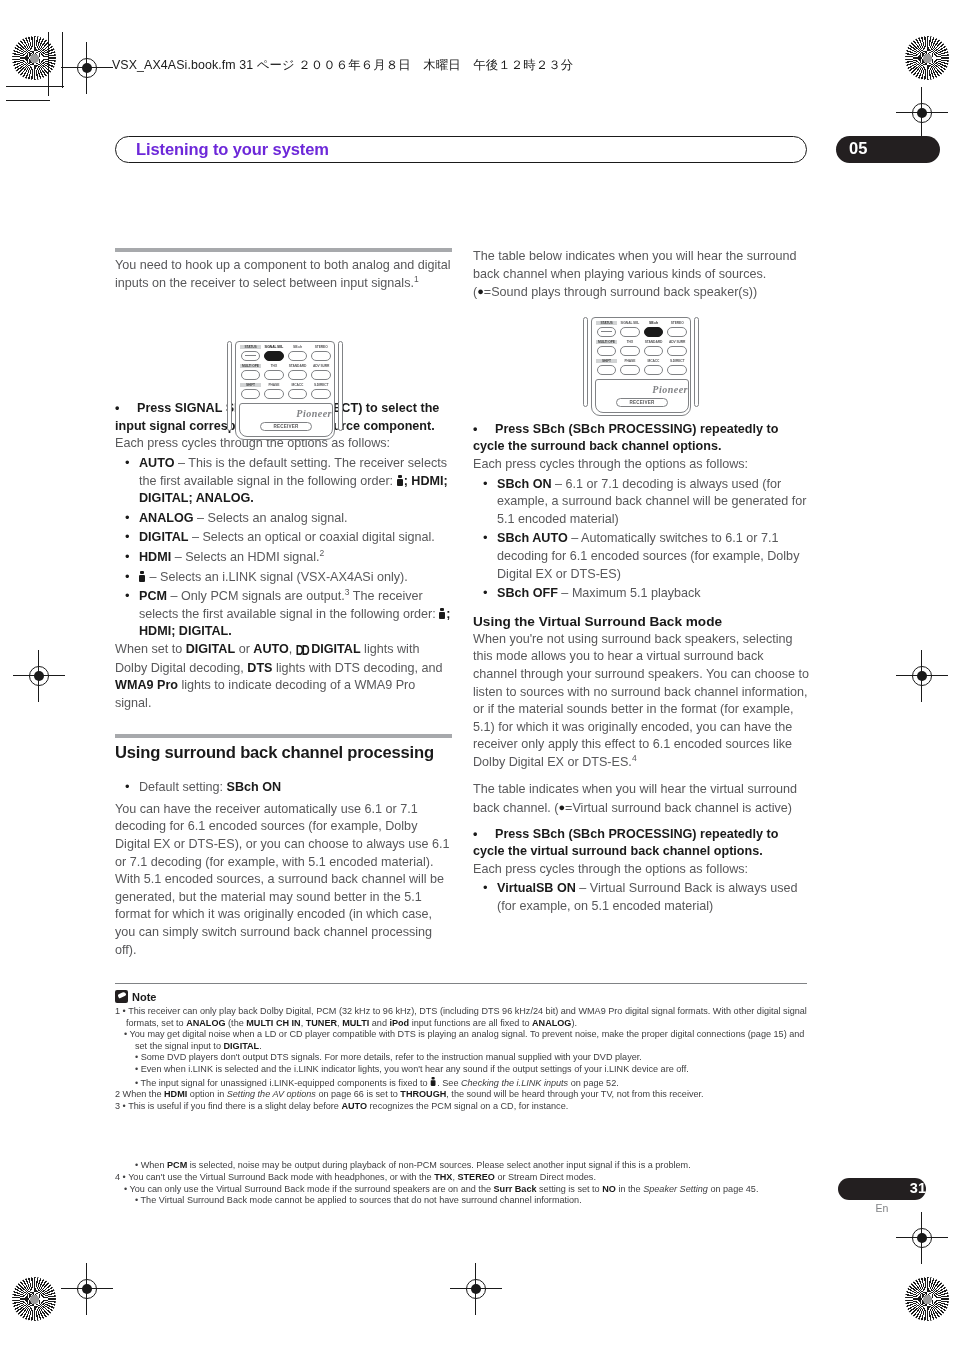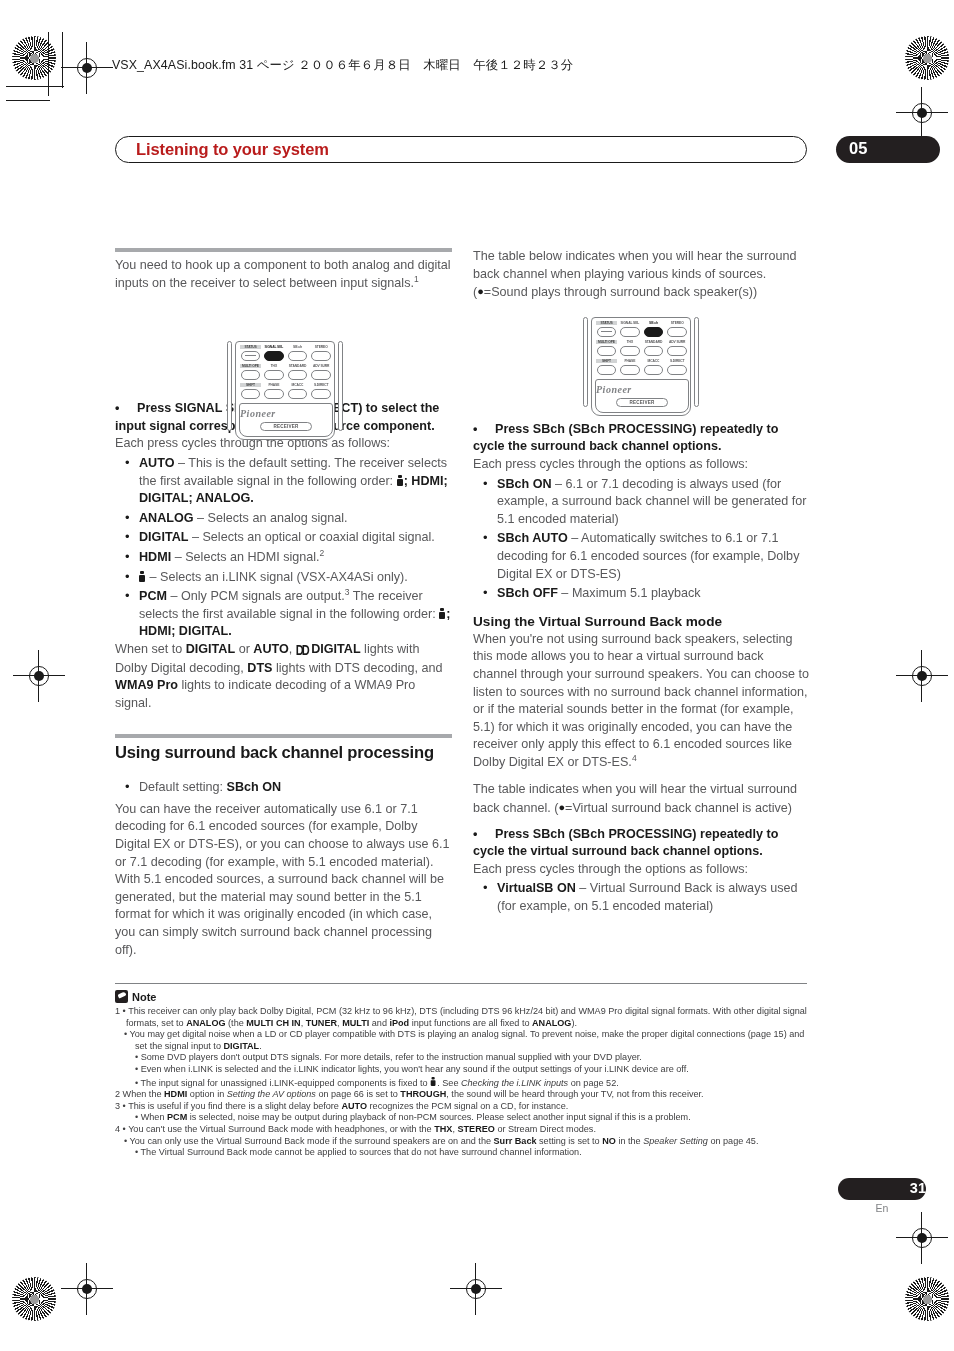--- a/index.html
+++ b/index.html
@@ -90,21 +90,21 @@
     border: 1.4px solid #1a1a1a;
     border-radius: 14px;
     box-sizing: border-box;
   }
   .title-bar .txt {
     position: absolute;
     left: 20px;
     top: 3px;
     font-size: 16.5px;
     font-weight: bold;
-    color: #b91c1c;
+    color: #6d28d9;
     letter-spacing: -0.1px;
   }
   .chapter-badge {
     position: absolute;
     left: 836px;
     top: 136px;
     width: 104px;
     height: 27px;
     background: #231f20;
     border-radius: 14px;
@@ -324,21 +324,21 @@
     width: 94px;
     height: 34px;
     border: 1.3px solid #808285;
     border-radius: 3px 3px 8px 8px;
     box-sizing: border-box;
   }
   .remote .brand {
     position: absolute;
     left: 0; right: 0;
     top: 4px;
-    text-align: left;
+    text-align: right;
     font-family: "Liberation Serif", serif;
     font-style: italic;
     font-weight: bold;
     font-size: 10px;
     color: #808285;
     letter-spacing: 0.5px;
   }
   .remote .recv {
     position: absolute;
     left: 50%;
@@ -724,21 +724,21 @@
   </div>
 
   <div class="footnotes">
     <p class="fn hang">1 • This receiver can only play back Dolby Digital, PCM (32 kHz to 96 kHz), DTS (including DTS 96 kHz/24 bit) and WMA9 Pro digital signal formats. With other digital signal formats, set to <b>ANALOG</b> (the <b>MULTI CH IN</b>, <b>TUNER</b>, <b>MULTI</b> and <b>iPod</b> input functions are all fixed to <b>ANALOG</b>).</p>
     <p class="fn hang" style="padding-left:20px;text-indent:-11px;">• You may get digital noise when a LD or CD player compatible with DTS is playing an analog signal. To prevent noise, make the proper digital connections (page 15) and set the signal input to <b>DIGITAL</b>.</p>
     <p class="fn" style="padding-left:20px;">• Some DVD players don't output DTS signals. For more details, refer to the instruction manual supplied with your DVD player.</p>
     <p class="fn" style="padding-left:20px;">• Even when i.LINK is selected and the i.LINK indicator lights, you won't hear any sound if the output settings of your i.LINK device are off.</p>
     <p class="fn" style="padding-left:20px;">• The input signal for unassigned i.LINK-equipped components is fixed to <span class="ilink" style="transform:scale(0.8);"></span>. See <i>Checking the i.LINK inputs</i> on page 52.</p>
     <p class="fn hang">2 When the <b>HDMI</b> option in <i>Setting the AV options</i> on page 66 is set to <b>THROUGH</b>, the sound will be heard through your TV, not from this receiver.</p>
     <p class="fn hang">3 • This is useful if you find there is a slight delay before <b>AUTO</b> recognizes the PCM signal on a CD, for instance.</p>
-    <p class="fn" style="padding-left:20px;">• When <b>PCM</b> is selected, noise may be output during playback of non-PCM sources. Please select another input signal if this is a problem.</p>
+    <p class="fn" style="padding-left:20px;margin-top:48px;">• When <b>PCM</b> is selected, noise may be output during playback of non-PCM sources. Please select another input signal if this is a problem.</p>
     <p class="fn hang">4 • You can't use the Virtual Surround Back mode with headphones, or with the <b>THX</b>, <b>STEREO</b> or Stream Direct modes.</p>
     <p class="fn hang" style="padding-left:20px;text-indent:-11px;">• You can only use the Virtual Surround Back mode if the surround speakers are on and the <b>Surr Back</b> setting is set to <b>NO</b> in the <i>Speaker Setting</i> on page 45.</p>
     <p class="fn" style="padding-left:20px;">• The Virtual Surround Back mode cannot be applied to sources that do not have surround channel information.</p>
   </div>
 
   <div class="page-badge">
     <div class="n">31</div>
   </div>
   <div class="page-lang">En</div>
 

